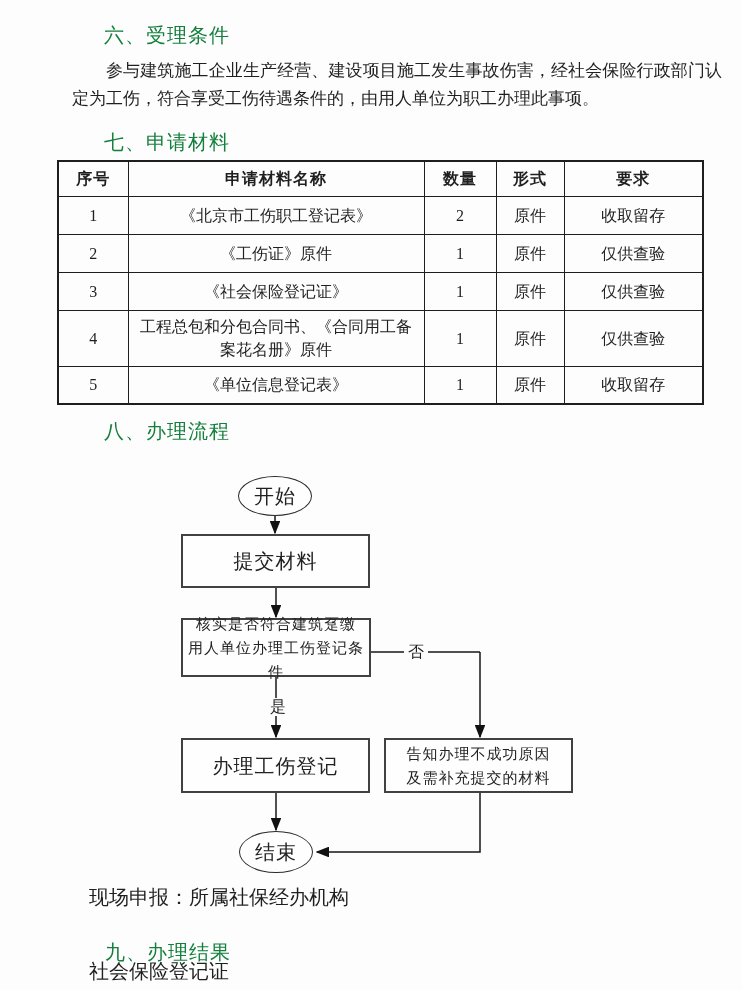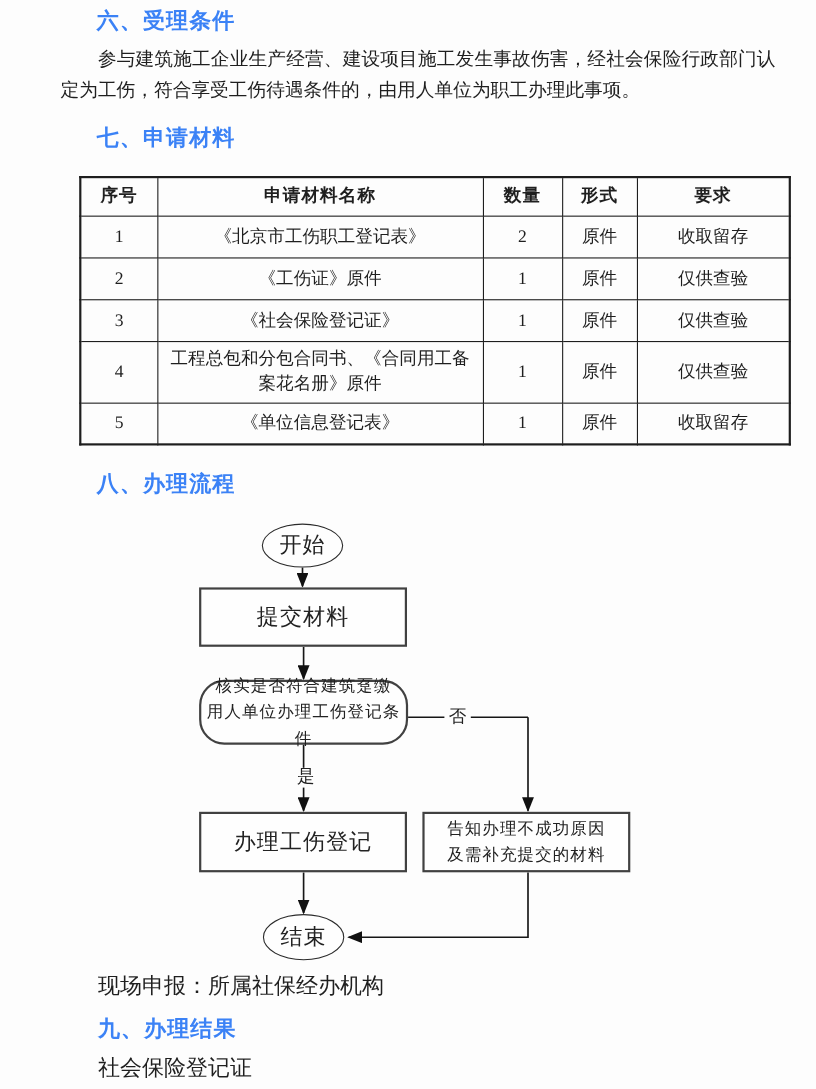--- a/index.html
+++ b/index.html
@@ -7,37 +7,37 @@
     position: relative;
     width: 742px;
     height: 990px;
     background: #fdfdfd;
     font-family: "Liberation Serif", "DejaVu Serif", serif;
     color: #1f1f1f;
     overflow: hidden;
   }
   .h {
     position: absolute;
-    margin: 0;
+    margin: 16px;
     font-family: "Liberation Sans", "DejaVu Sans", sans-serif;
-    font-weight: 700;
+    font-weight: 400;
     font-size: 20px;
     line-height: 22px;
     letter-spacing: 1px;
-    color: #3b82f6;
+    color: #15803d;
   }
   .h-s6 { left: 88px; top: 8px; }
   .h-s7 { left: 88px; top: 115px; }
-  .h-s8 { left: 88px; top: 429px; }
+  .h-s8 { left: 88px; top: 404px; }
   .h-s9 { left: 89px; top: 925px; }
   .para {
     position: absolute;
     left: 55px; top: 40px;
     width: 650px;
-    margin: 0;
+    margin: 17px;
     font-size: 17px;
     line-height: 28px;
     text-indent: 2em;
     text-align: justify;
   }
   .plain-line {
     position: absolute;
     margin: 0;
     font-size: 20px;
     line-height: 20px;
@@ -47,21 +47,20 @@
   .result-line { left: 89px; top: 963px; }
 
   
   table.materials {
     position: absolute;
     left: 57px; top: 160px;
     width: 645px;
     border-collapse: collapse;
     table-layout: fixed;
     background: #fdfdfd;
-    margin-left: 15px;
   }
   .materials th, .materials td {
     border: 1px solid #1e1e1e;
     text-align: center;
     vertical-align: middle;
     padding: 2px 8px;
     font-size: 16px;
     line-height: 23px;
     overflow: hidden;
   }
@@ -91,21 +90,21 @@
     text-align: center;
     white-space: pre-line;
     color: #222;
   }
   .fc-ellipse {
     border-radius: 50%;
     border: 1.6px solid #2b2b2b;
   }
   .fc-start { left: 238px; top: 476px; width: 74px; height: 40px; }
   .fc-submit { left: 181px; top: 534px; width: 189px; height: 54px; }
-  .fc-verify { left: 181px; top: 618px; width: 190px; height: 59px; font-size: 15px; border-radius: 23px; }
+  .fc-verify { left: 181px; top: 618px; width: 190px; height: 59px; font-size: 15px; }
   .fc-register { left: 181px; top: 738px; width: 189px; height: 55px; }
   .fc-notify { left: 384px; top: 738px; width: 189px; height: 55px; font-size: 15px; }
   .fc-end { left: 239px; top: 831px; width: 74px; height: 42px; font-family: Liberation Serif, serif; }
   .fc-branch-label {
     position: absolute;
     background: #fdfdfd;
     font-size: 16px;
     line-height: 18px;
     padding: 0 4px;
     color: #222;

